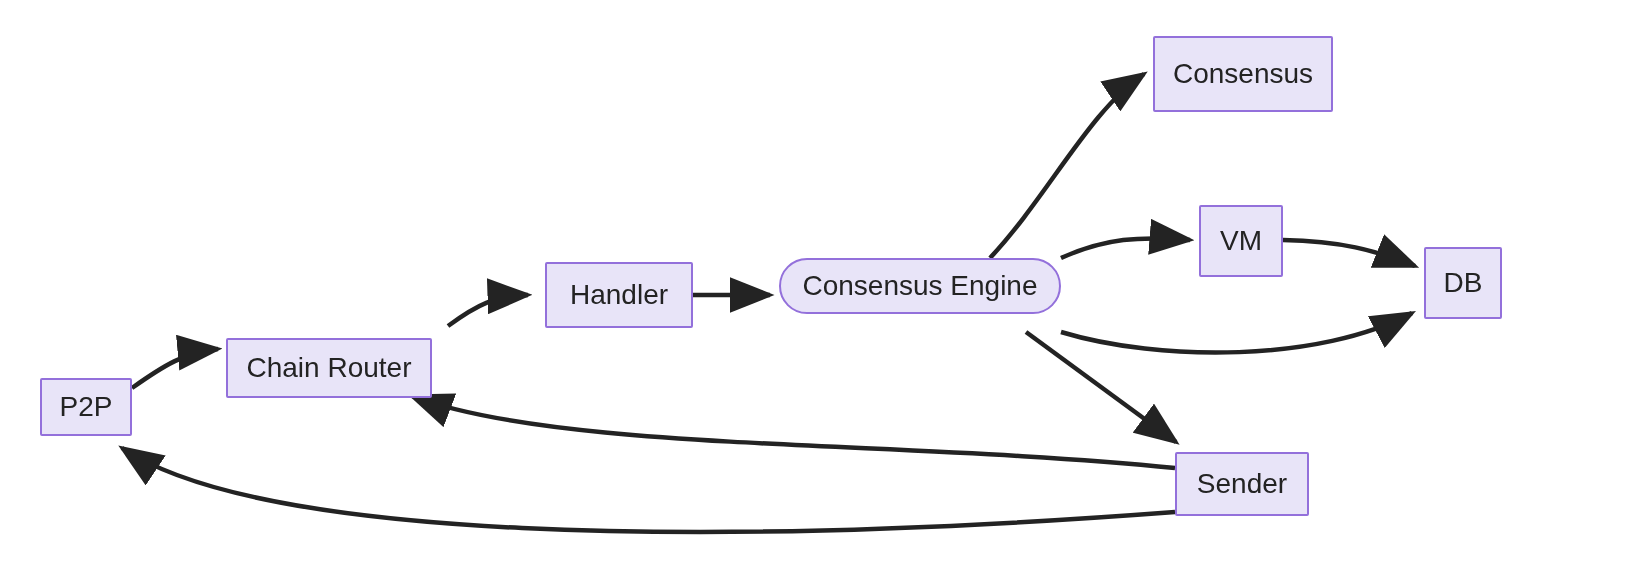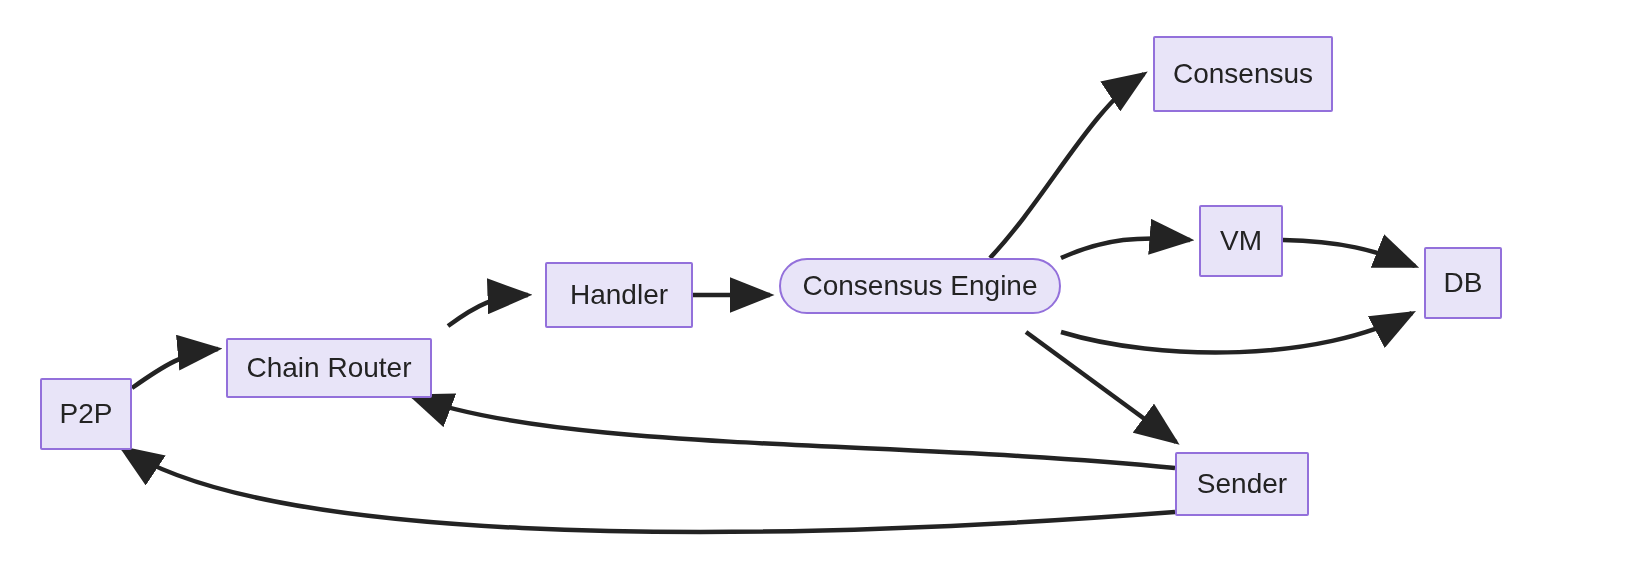--- a/index.html
+++ b/index.html
@@ -70,21 +70,21 @@
 
     <path d="M 1061 332 C 1160 362 1320 362 1412 313" fill="none" stroke="#232323" stroke-width="4.5" marker-end="url(#arrowhead)"></path>
 
     <path d="M 1026 332 L 1176 442" fill="none" stroke="#232323" stroke-width="4.5" marker-end="url(#arrowhead)"></path>
 
     <path d="M 1175 468 C 900 440 560 452 412 396" fill="none" stroke="#232323" stroke-width="4.5" marker-end="url(#arrowhead)"></path>
 
     <path d="M 1175 512 C 700 548 260 540 122 448" fill="none" stroke="#232323" stroke-width="4.5" marker-end="url(#arrowhead)"></path>
   </svg>
 
-  <div class="node" style="left:40px; top:378px; width:92px; height:72px;text-align:right;">
+  <div class="node" style="left:40px; top:378px; width:92px; height:58px;text-align:right;">
     <span class="node-label">P2P</span>
   </div>
 
   <div class="node" style="left:226px; top:322px; width:206px; height:60px;margin-top:16px;">
     <span class="node-label">Chain Router</span>
   </div>
 
   <div class="node" style="left:545px; top:262px; width:148px; height:66px;">
     <span class="node-label">Handler</span>
   </div>

